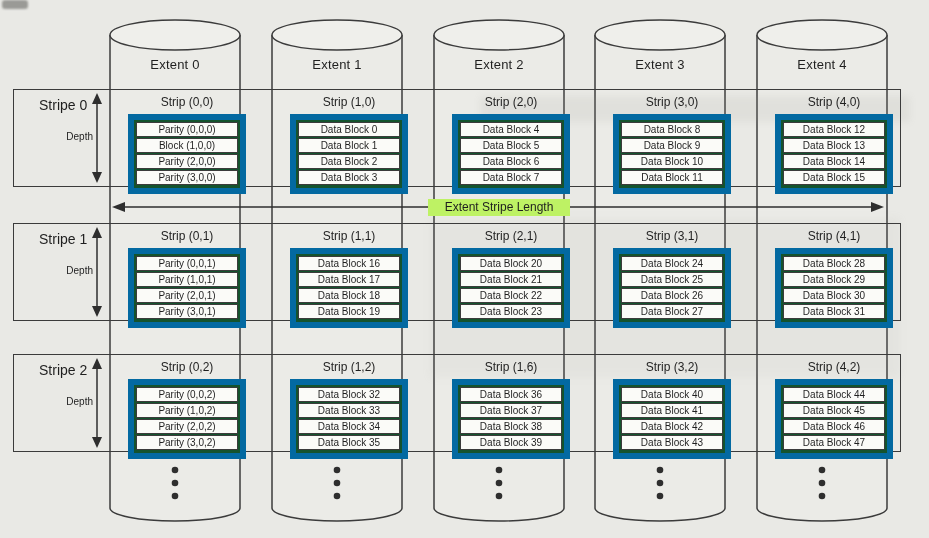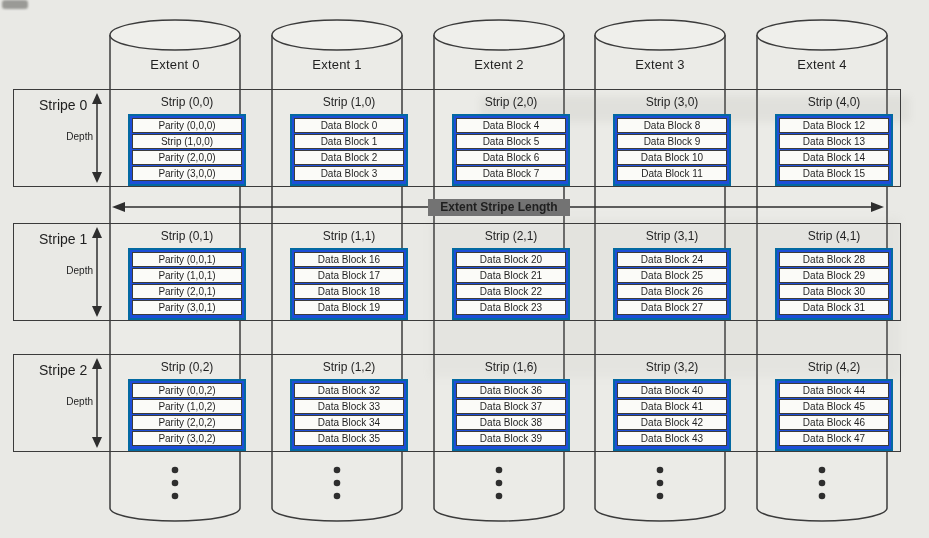--- a/index.html
+++ b/index.html
@@ -22,32 +22,32 @@
   .stripe-box{
     position:absolute;left:13px;width:886px;height:96px;
     border:1.5px solid #3b3b3b;background:transparent;box-sizing:content-box;
   }
   .stripe-label{position:absolute;left:25px;top:7px;font-size:14px;}
   .depth-label{position:absolute;left:25px;top:41px;width:54px;text-align:right;font-size:10px;}
 
   .strip{position:absolute;width:130px;text-align:center;padding-left:12px;}
   .strip-title{margin-top:6px;font-size:12px;height:15px;line-height:15px;}
   .block-box{
-    margin:4px 6px 0 6px;border:2px solid #0369a1;background:#1d4ed8;
+    margin:4px 6px 0 6px;border:6px solid #0369a1;background:#14532d;
     padding:2px 2px 3px 2px;
   }
   .block-row{
     height:13px;line-height:13px;font-size:10px;border:1px solid #3b3b3b;
     background:#fbfbf8;margin-top:1px;overflow:hidden;white-space:nowrap;
   }
   .block-row:first-child{margin-top:0;}
 
   .length-label{
     position:absolute;left:428px;top:199px;width:142px;height:17px;line-height:17px;
-    text-align:center;font-size:12px;background:#737373;font-weight:bold;
+    text-align:center;font-size:12px;background:#bef264;
   }
 
   
   .artifact{position:absolute;pointer-events:none;}
   .a-corner{left:2px;top:0;width:26px;height:9px;background:#5a5a56;opacity:.55;filter:blur(1px);border-radius:3px;}
   .a-band1{left:480px;top:96px;width:430px;height:26px;background:#9a9a92;opacity:.12;filter:blur(3px);}
   .a-band2{left:430px;top:218px;width:470px;height:160px;background:#a0a098;opacity:.08;filter:blur(4px);}
 </style>
 </head>
 <body>
@@ -155,21 +155,21 @@
     <span class="stripe-label">Stripe 2</span>
     <span class="depth-label">Depth</span>
   </div>
 
   <div class="length-label">Extent Stripe Length</div>
 
   <div class="strip r0 c0">
     <div class="strip-title">Strip (0,0)</div>
     <div class="block-box">
       <div class="block-row">Parity (0,0,0)</div>
-      <div class="block-row">Strip (1,0,0)</div>
+      <div class="block-row">Block (1,0,0)</div>
       <div class="block-row">Parity (2,0,0)</div>
       <div class="block-row">Parity (3,0,0)</div>
     </div>
   </div>
   <div class="strip r0 c1">
     <div class="strip-title">Strip (1,0)</div>
     <div class="block-box">
       <div class="block-row">Data Block 0</div>
       <div class="block-row">Data Block 1</div>
       <div class="block-row">Data Block 2</div>

